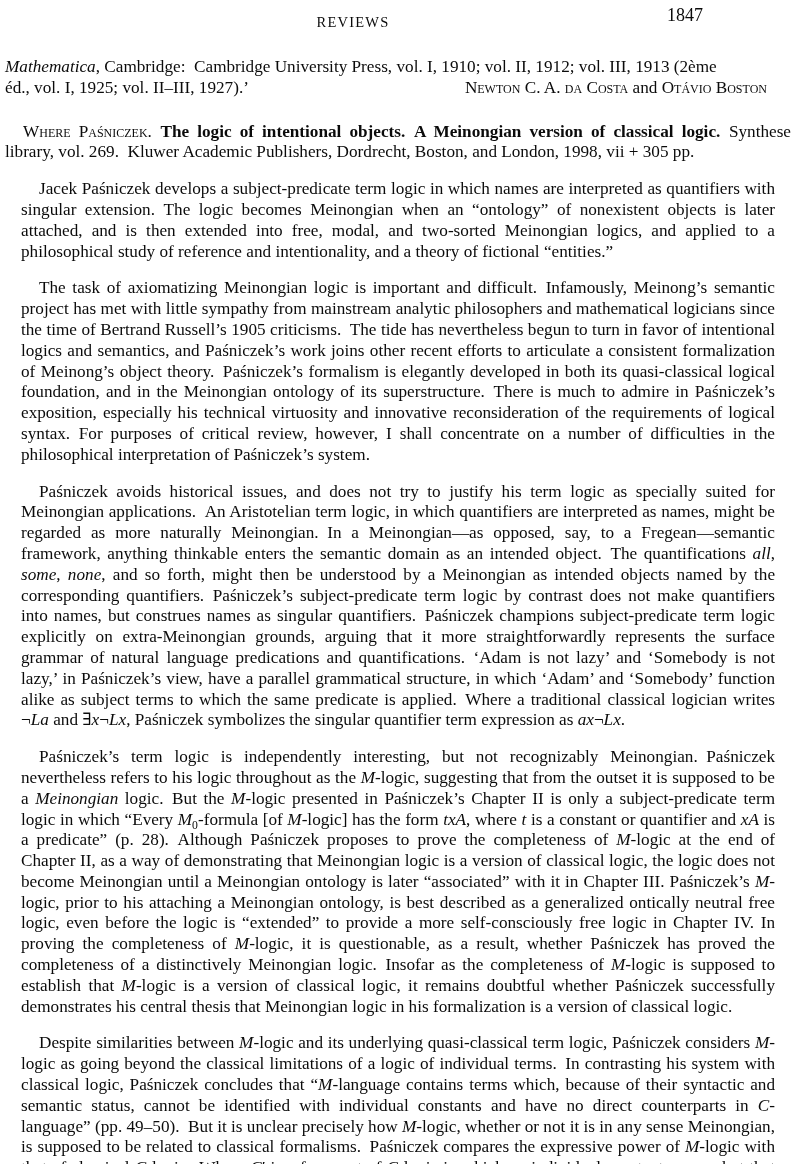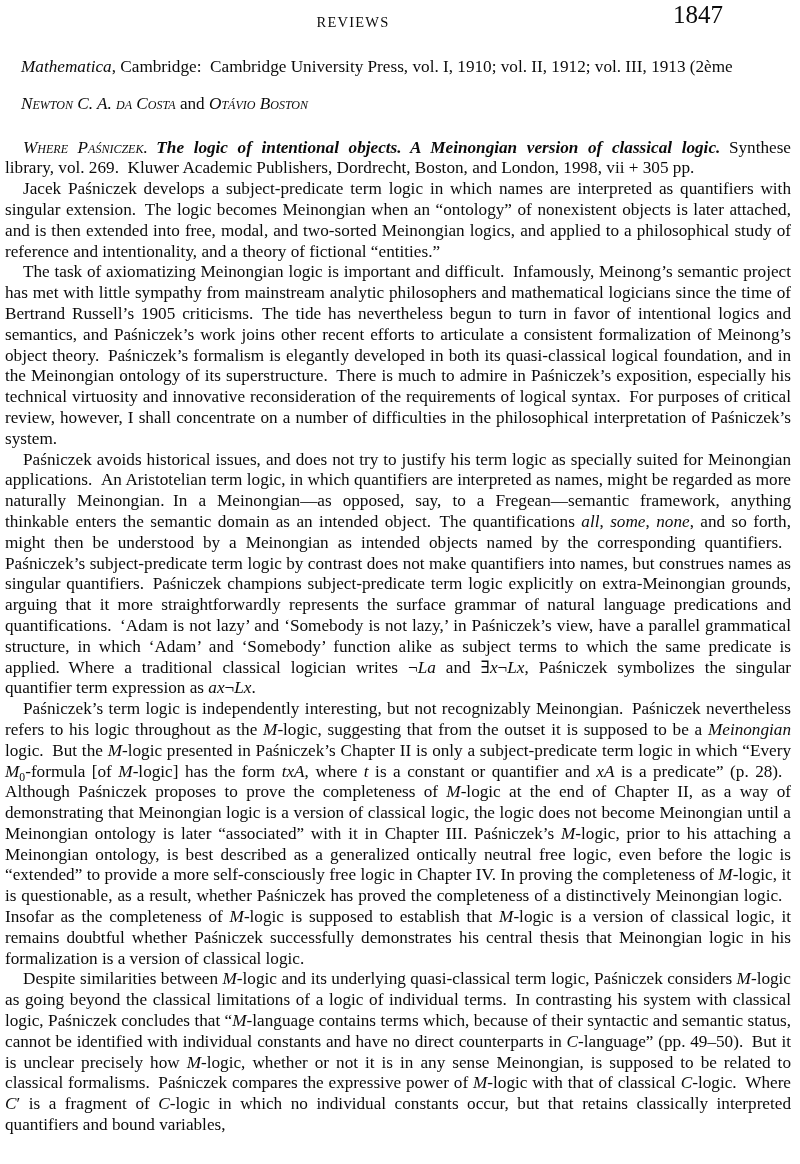--- a/index.html
+++ b/index.html
@@ -28,68 +28,69 @@
   .rh-title {
     position: absolute;
     left: 348px;
     top: 3px;
     transform: translateX(-50%);
     font-size: 14.5px;
     letter-spacing: 1.2px;
   }
   .rh-page {
     position: absolute;
-    right: 68px;
+    right: 88px;
     top: -4px;
-    font-size: 25px;
+    font-size: 18px;
   }
   .continuation p {
-    margin: 16px;
+    margin: 0;
     text-align: left;
   }
   .cont-line-1 {
     white-space: nowrap;
   }
   .cont-line-2 {
     display: flex;
     justify-content: space-between;
     align-items: baseline;
   }
   .attribution {
     margin-right: 24px;
     white-space: nowrap;
   }
   .citation {
     margin-top: 23px;
     text-indent: 18px;
     text-align: justify;
   }
   .body-para {
-    margin: 0;
+    margin: 16px;
     text-indent: 18px;
     text-align: justify;
   }
   .i  { font-style: italic; }
-  .bi { font-style: italic; font-weight: bold; }
-  .sc { font-variant: small-caps; font-style: italic; }
+  .bi { font-weight: bold; }
+  .sc { font-variant: small-caps; }
   sub { font-size: 68%; line-height: 0; }
 </style>
 </head>
 <body>
 
 <div class="page">
 
   <div class="running-head">
     <span class="rh-title">REVIEWS</span>
     <span class="rh-page">1847</span>
   </div>
 
   <div class="continuation">
     <p class="cont-line-1"><span class="i">Mathematica</span><span>, Cambridge: Cambridge University Press, vol. I, 1910; vol. II, 1912; vol. III, 1913 (2ème</span></p>
     <p class="cont-line-2">
+      <span><span>éd., vol. I, 1925; vol. II–III, 1927).’</span></span>
       <span class="attribution"><span class="sc">Newton C. A. da Costa</span><span> and </span><span class="sc">Otávio Boston</span></span>
     </p>
   </div>
 
   <div class="citation"><span class="sc">Where Paśniczek.</span><span> </span><span class="bi">The logic of intentional objects. A Meinongian version of classical logic.</span><span> Synthese library, vol. 269. Kluwer Academic Publishers, Dordrecht, Boston, and London, 1998, vii + 305 pp.</span></div>
 
   <div id="review-body">
       <p class="body-para"><span>Jacek Paśniczek develops a subject-predicate term logic in which names are interpreted as quantifiers with singular extension. The logic becomes Meinongian when an “ontology” of nonexistent objects is later attached, and is then extended into free, modal, and two-sorted Meinongian logics, and applied to a philosophical study of reference and intentionality, and a theory of fictional “entities.”</span></p>
       <p class="body-para"><span>The task of axiomatizing Meinongian logic is important and difficult. Infamously, Meinong’s semantic project has met with little sympathy from mainstream analytic philosophers and mathematical logicians since the time of Bertrand Russell’s 1905 criticisms. The tide has nevertheless begun to turn in favor of intentional logics and semantics, and Paśniczek’s work joins other recent efforts to articulate a consistent formalization of Meinong’s object theory. Paśniczek’s formalism is elegantly developed in both its quasi-classical logical foundation, and in the Meinongian ontology of its superstructure. There is much to admire in Paśniczek’s exposition, especially his technical virtuosity and innovative reconsideration of the requirements of logical syntax. For purposes of critical review, however, I shall concentrate on a number of difficulties in the philosophical interpretation of Paśniczek’s system.</span></p>
       <p class="body-para"><span>Paśniczek avoids historical issues, and does not try to justify his term logic as specially suited for Meinongian applications. An Aristotelian term logic, in which quantifiers are interpreted as names, might be regarded as more naturally Meinongian. In a Meinongian—as opposed, say, to a Fregean—semantic framework, anything thinkable enters the semantic domain as an intended object. The quantifications </span><span class="i">all</span><span>, </span><span class="i">some</span><span>, </span><span class="i">none</span><span>, and so forth, might then be understood by a Meinongian as intended objects named by the corresponding quantifiers. Paśniczek’s subject-predicate term logic by contrast does not make quantifiers into names, but construes names as singular quantifiers. Paśniczek champions subject-predicate term logic explicitly on extra-Meinongian grounds, arguing that it more straightforwardly represents the surface grammar of natural language predications and quantifications. ‘Adam is not lazy’ and ‘Somebody is not lazy,’ in Paśniczek’s view, have a parallel grammatical structure, in which ‘Adam’ and ‘Somebody’ function alike as subject terms to which the same predicate is applied. Where a traditional classical logician writes ¬</span><span class="i">La</span><span> and ∃</span><span class="i">x</span><span>¬</span><span class="i">Lx</span><span>, Paśniczek symbolizes the singular quantifier term expression as </span><span class="i">ax</span><span>¬</span><span class="i">Lx</span><span>.</span></p>

